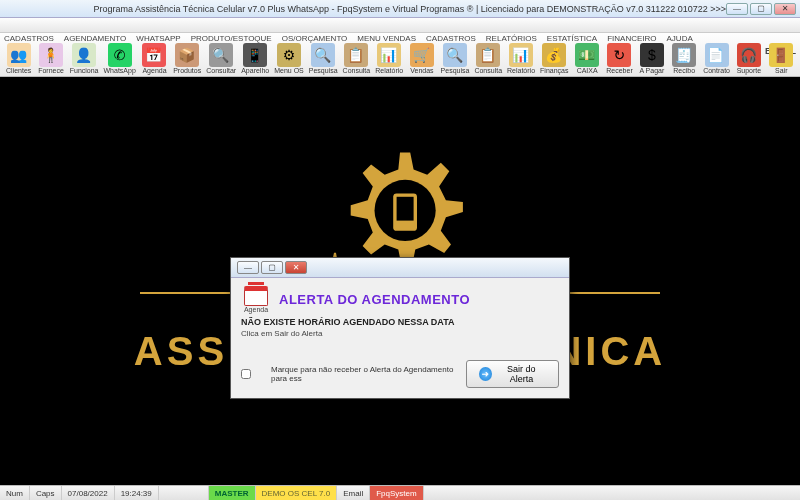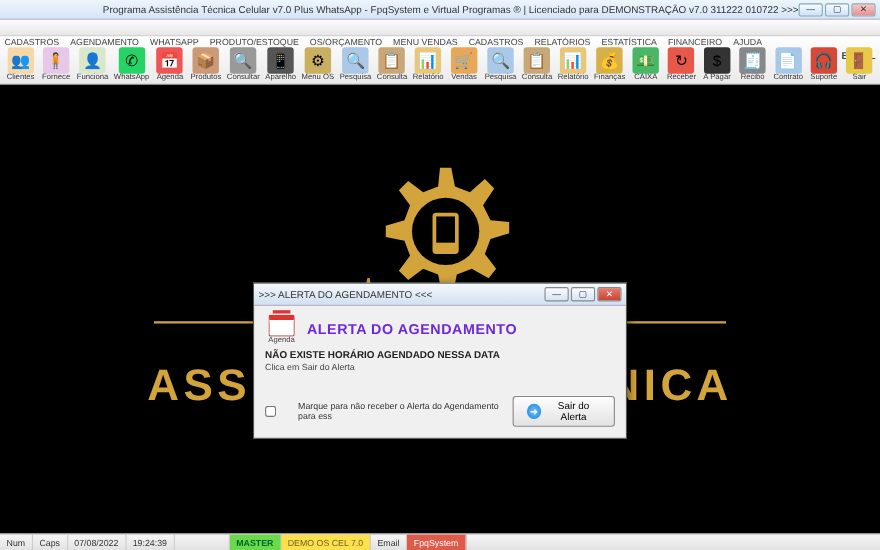--- a/index.html
+++ b/index.html
@@ -199,21 +199,20 @@
           <rect x="46" y="32" width="14" height="22" rx="2" fill="#d4a43c"></rect>
           <rect x="48" y="34" width="10" height="14" fill="#000"></rect>
         </g>
       </svg>
     </div>
     <div class="brand-text">ASSISTÊNCIA TÉCNICA</div>
   </div>
 
   <div class="dialog">
     <div class="dlg-title">
-      <span class="dlg-t">&gt;&gt;&gt; ALERTA DO AGENDAMENTO &lt;&lt;&lt;</span>
       <div class="dlg-btn">—</div>
       <div class="dlg-btn">▢</div>
       <div class="dlg-btn cl">✕</div>
     </div>
     <div class="dlg-body">
       <div class="dlg-head">
         <div class="dlg-ico">
           <div class="cal"></div>
           <div class="cap">Agenda</div>
         </div>

